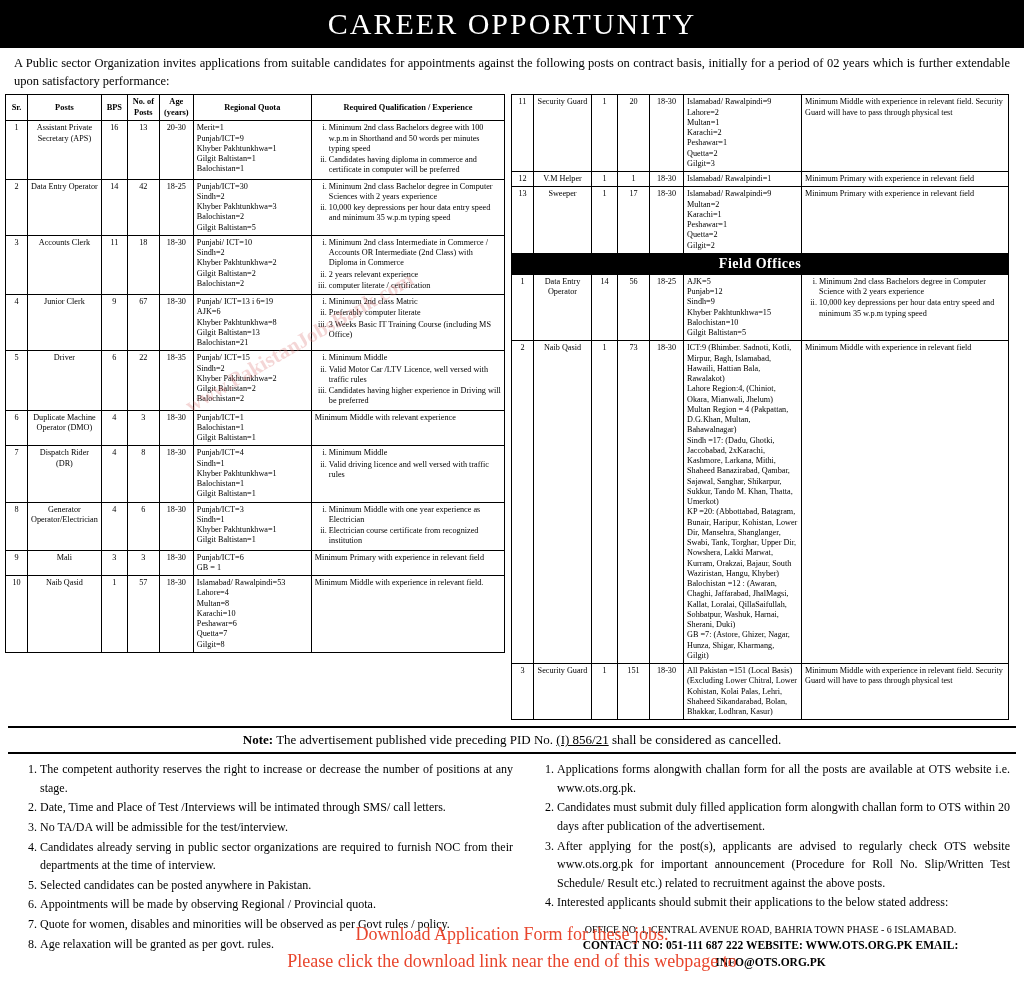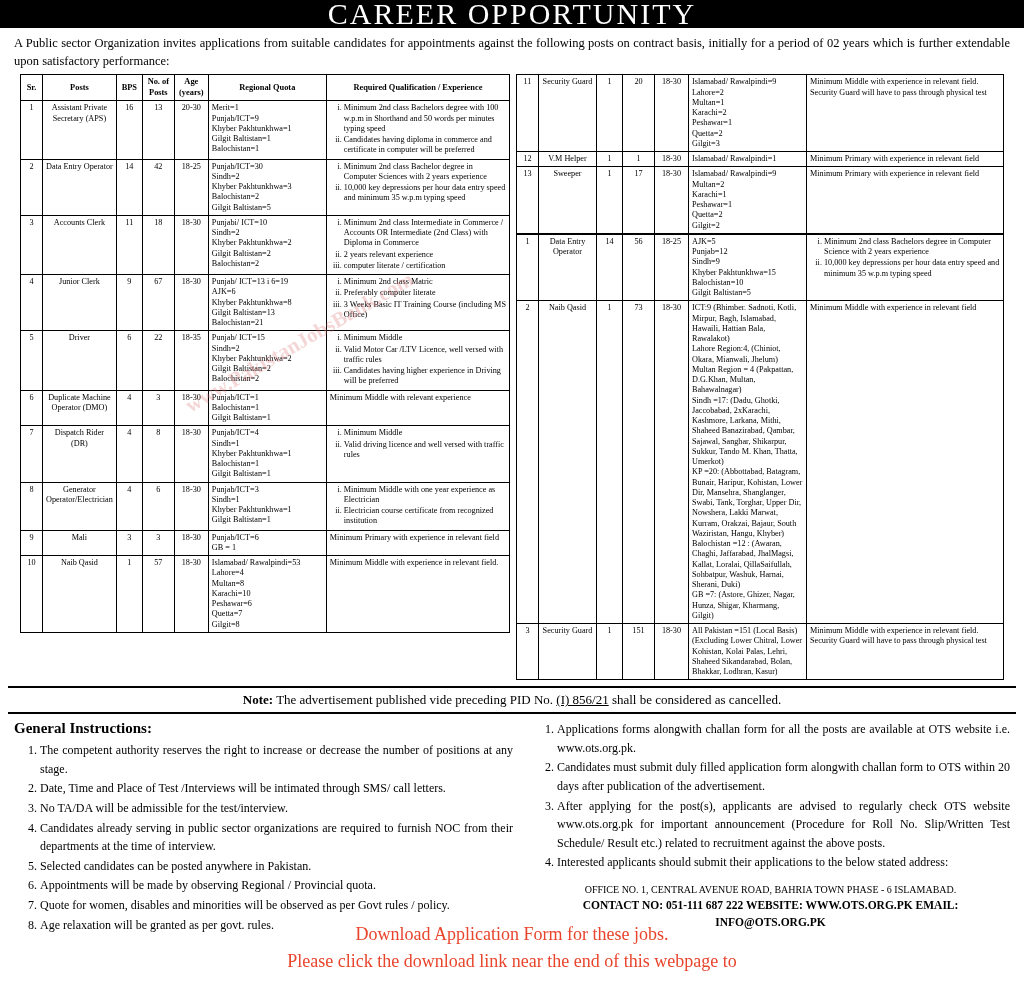--- a/index.html
+++ b/index.html
@@ -8,37 +8,37 @@
     width:1024px; height:981px;
     background:#ffffff;
     font-family:"Liberation Serif", serif;
     color:#000;
     position:relative;
     overflow:hidden;
   }
   .header-band {
     background:#000; color:#fff;
     text-align:center;
-    height:28px;
+    height:48px;
     display:flex; align-items:center; justify-content:center;
   }
   .header-band .title {
     font-size:30px; letter-spacing:2px; font-weight:400;
     font-family:"Liberation Serif", serif;
   }
   .intro {
     padding:6px 14px 4px 14px;
     font-size:12.5px;
     line-height:1.45;
     text-align:justify;
   }
   .ad-body {
     display:flex;
     gap:6px;
-    padding:0 20px;
+    padding:0 5px;
     align-items:flex-start;
   }
   .col-left { width:500px; }
   .col-right { width:498px; }
 
   table.grid {
     border-collapse:collapse;
     width:100%;
     font-size:8.2px;
     line-height:1.25;
@@ -391,20 +391,21 @@
               <div>Peshawar=1</div>
               <div>Quetta=2</div>
               <div>Gilgit=2</div>
             </td>
             <td>
               <p class="plain">Minimum Primary with experience in relevant field</p>
             </td>
           </tr>
         </tbody>
     </table>
+    <div class="field-offices-title">Field Offices</div>
     <table class="grid">
       <tbody>
           <tr>
             <td class="c" style="width:22px">1</td>
             <td class="postname" style="width:58px">Data Entry Operator</td>
             <td class="c" style="width:26px">14</td>
             <td class="c" style="width:32px">56</td>
             <td class="c" style="width:34px">18-25</td>
             <td style="width:118px">
               <div>AJK=5</div>
@@ -458,21 +459,20 @@
   </div>
 </div>
 
 <div class="note-band">
   <b class="bold">Note:</b>
   <span>The advertisement published vide preceding PID No. </span><span class="ul">(I) 856/21</span><span> shall be considered as cancelled.</span>
 </div>
 
 <div class="lower">
   <div class="left">
-    <div class="sec-title">General Instructions:</div>
     <ol class="numlist">
         <li>The competent authority reserves the right to increase or decrease the number of positions at any stage.</li>
         <li>Date, Time and Place of Test /Interviews will be intimated through SMS/ call letters.</li>
         <li>No TA/DA will be admissible for the test/interview.</li>
         <li>Candidates already serving in public sector organizations are required to furnish NOC from their departments at the time of interview.</li>
         <li>Selected candidates can be posted anywhere in Pakistan.</li>
         <li>Appointments will be made by observing Regional / Provincial quota.</li>
         <li>Quote for women, disables and minorities will be observed as per Govt rules / policy.</li>
         <li>Age relaxation will be granted as per govt. rules.</li>
       </ol>

